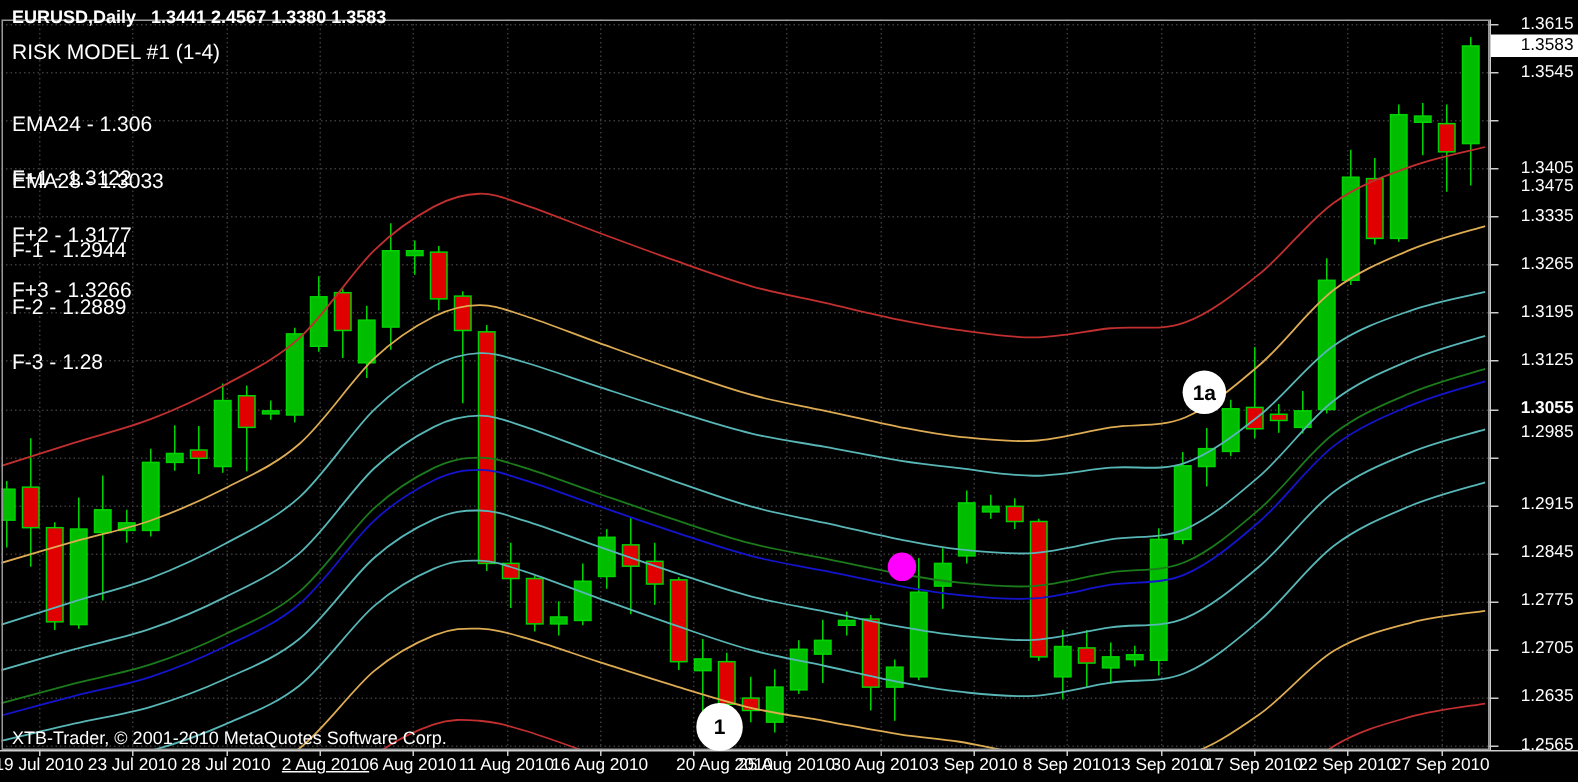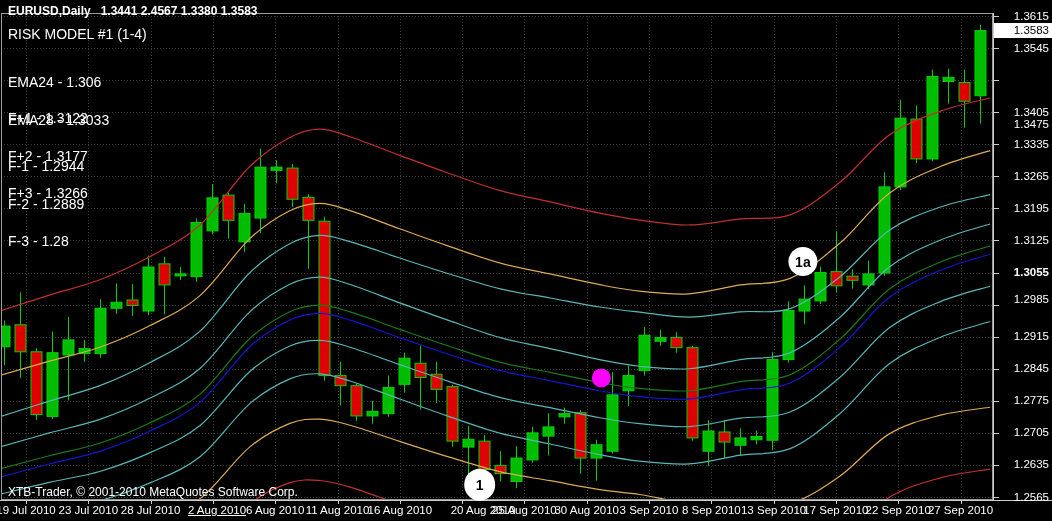--- a/index.html
+++ b/index.html
@@ -273,21 +273,21 @@
   <div id="price-axis">
       <div class="price-label" style="top: 9.5px;">1.3615</div>
       <div class="price-label" style="top: 41.567px;">1.3545</div>
       <div class="price-label" style="top: 73.634px; margin-top: 44px;">1.3475</div>
       <div class="price-label" style="top: 105.701px;">1.3405</div>
       <div class="price-label" style="top: 137.768px;">1.3335</div>
       <div class="price-label" style="top: 169.835px;">1.3265</div>
       <div class="price-label" style="top: 201.902px;">1.3195</div>
       <div class="price-label" style="top: 233.969px;">1.3125</div>
       <div class="price-label" style="top: 266.036px; font-weight: bold;">1.3055</div>
-      <div class="price-label" style="top: 293px;">1.2985</div>
+      <div class="price-label" style="top: 282px;">1.2985</div>
       <div class="price-label" style="top: 330.17px;">1.2915</div>
       <div class="price-label" style="top: 362.237px;">1.2845</div>
       <div class="price-label" style="top: 394.304px;">1.2775</div>
       <div class="price-label" style="top: 426.371px;">1.2705</div>
       <div class="price-label" style="top: 458.438px;">1.2635</div>
       <div class="price-label" style="top: 490.505px;">1.2565</div>
     </div>
   <div id="current-tag" style="top: 23.1592px;">1.3583</div>
   <div id="time-axis">
       <div class="date-label" style="left: 26px;">19 Jul 2010</div>

